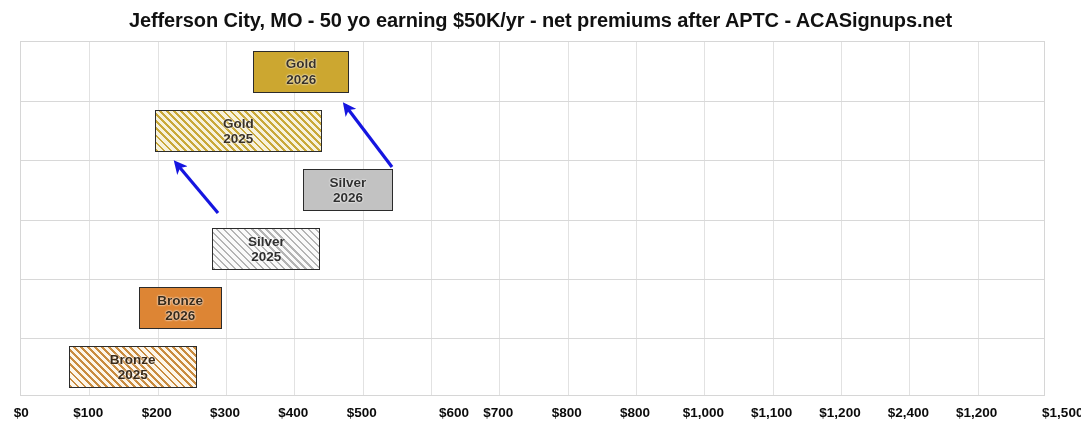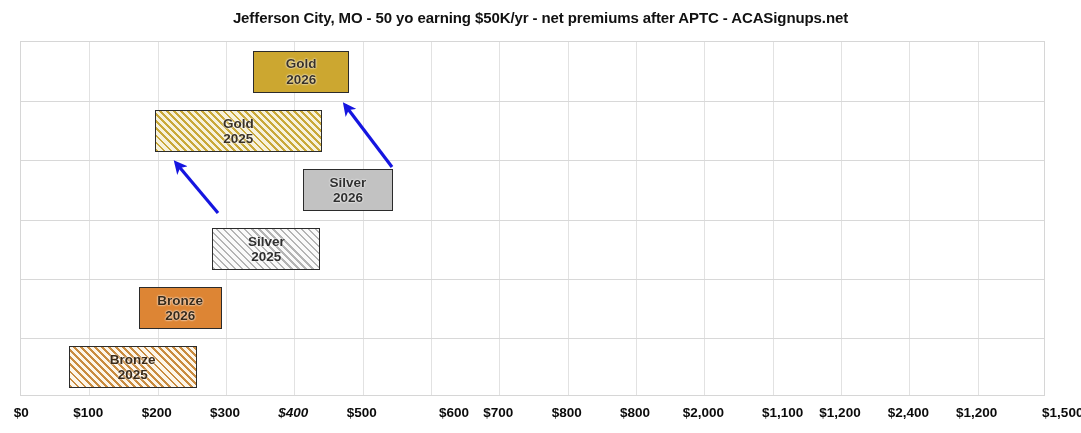--- a/index.html
+++ b/index.html
@@ -14,21 +14,21 @@
     background: #ffffff;
     font-family: "Liberation Sans", sans-serif;
     overflow: hidden;
   }
   #chart-title {
     position: absolute;
     top: 9px;
     left: 0;
     width: 1081px;
     text-align: center;
-    font-size: 15px;
+    font-size: 20px;
     font-weight: bold;
     color: #111111;
     letter-spacing: -0.1px;
   }
   #plot-area {
     position: absolute;
     left: 20px;
     top: 41px;
     width: 1025px;
     height: 355px;
@@ -157,28 +157,28 @@
           <span>2025</span>
         </div>
       </div>
   </div>
 
   <div id="xaxis-layer">
       <div class="xlabel" style="left: 20px; transform: translateX(-42%);">$0</div>
       <div class="xlabel" style="left: 88.3333px;">$100</div>
       <div class="xlabel" style="left: 156.667px; text-align: right;">$200</div>
       <div class="xlabel" style="left: 225px;">$300</div>
-      <div class="xlabel" style="left: 293.333px; font-style: italic;">$400</div>
+      <div class="xlabel" style="left: 293.333px;">$400</div>
       <div class="xlabel" style="left: 361.667px;">$500</div>
       <div class="xlabel" style="left: 454px;">$600</div>
       <div class="xlabel" style="left: 498.333px;">$700</div>
       <div class="xlabel" style="left: 566.667px;">$800</div>
       <div class="xlabel" style="left: 635px;">$800</div>
-      <div class="xlabel" style="left: 703.333px;">$2,000</div>
-      <div class="xlabel" style="left: 771.667px; margin-left: 11px;">$1,100</div>
+      <div class="xlabel" style="left: 703.333px;">$1,000</div>
+      <div class="xlabel" style="left: 771.667px;">$1,100</div>
       <div class="xlabel" style="left: 840px;">$1,200</div>
       <div class="xlabel" style="left: 908.333px;">$2,400</div>
       <div class="xlabel" style="left: 976.667px;">$1,200</div>
       <div class="xlabel" style="left: 1045px; transform: translateX(-57%); padding-left: 48px;">$1,500</div>
     </div>
 
   <svg id="arrow-layer" viewBox="0 0 1081 433">
       <defs>
         <marker id="arrowhead" markerWidth="4.2" markerHeight="4.2" refX="3.1" refY="2.1" orient="auto" markerUnits="strokeWidth">
           <path d="M0,0 L4.2,2.1 L0,4.2 L1.1,2.1 Z" fill="#1515e0"></path>

